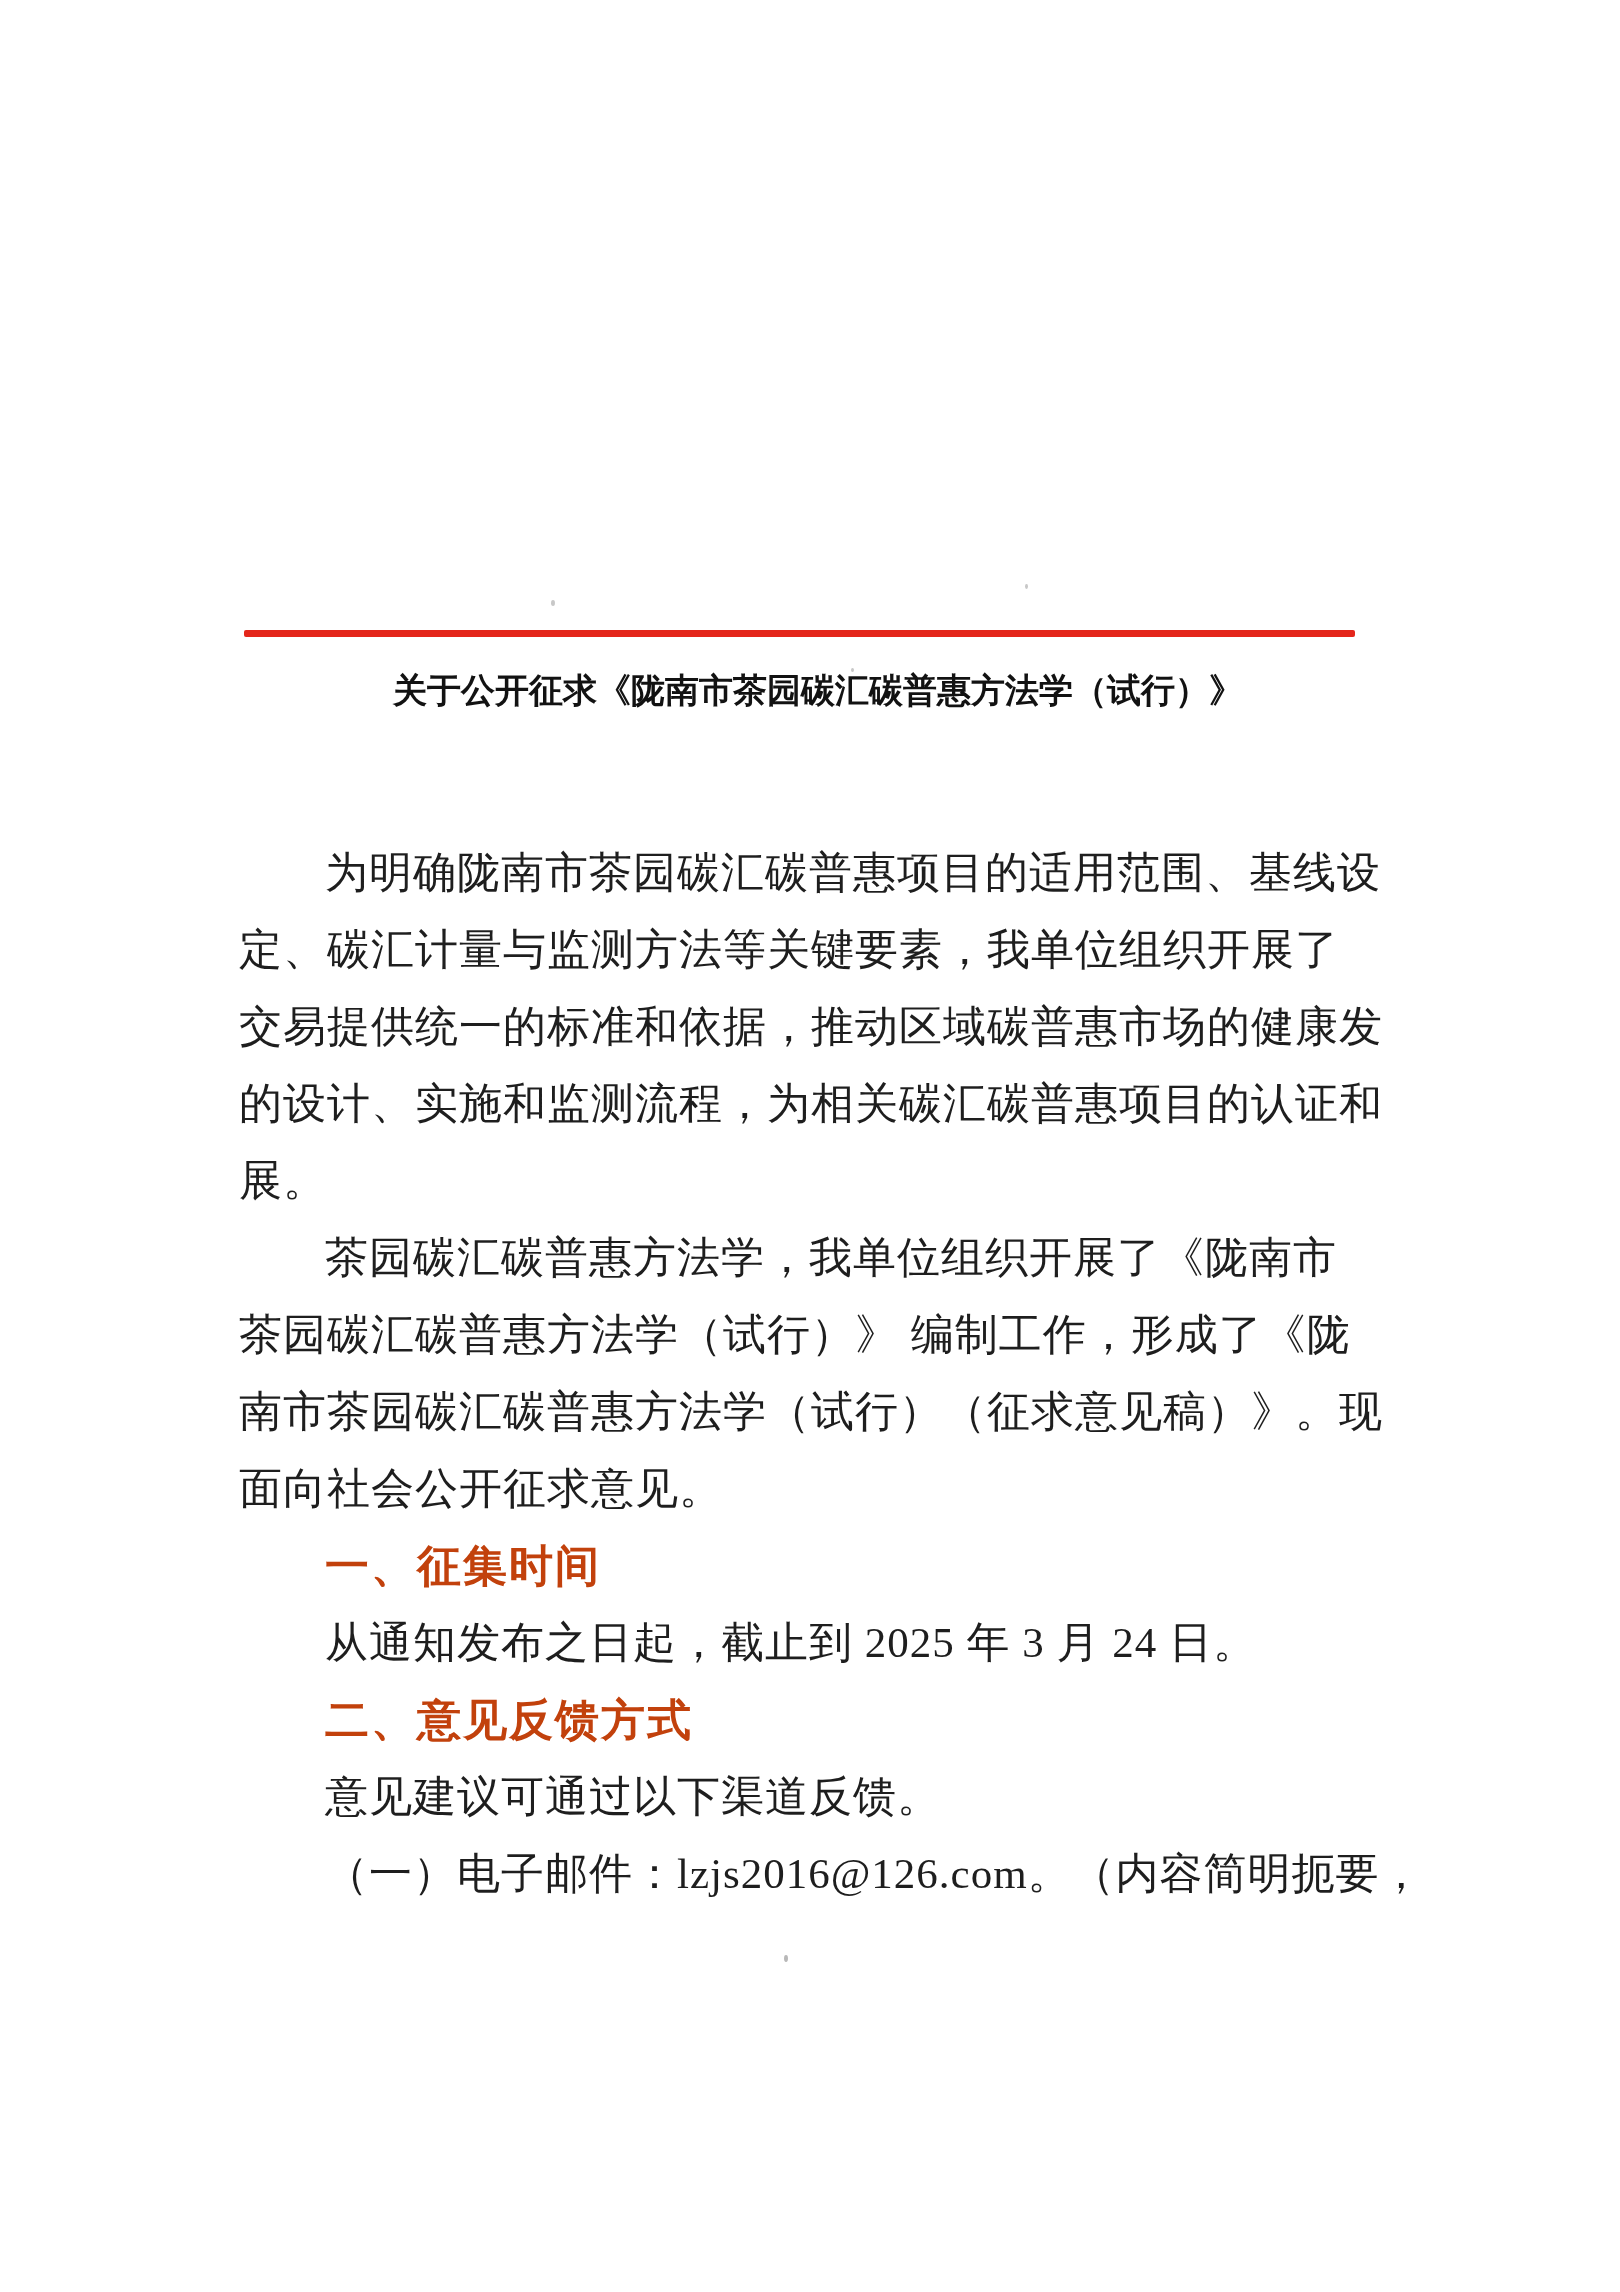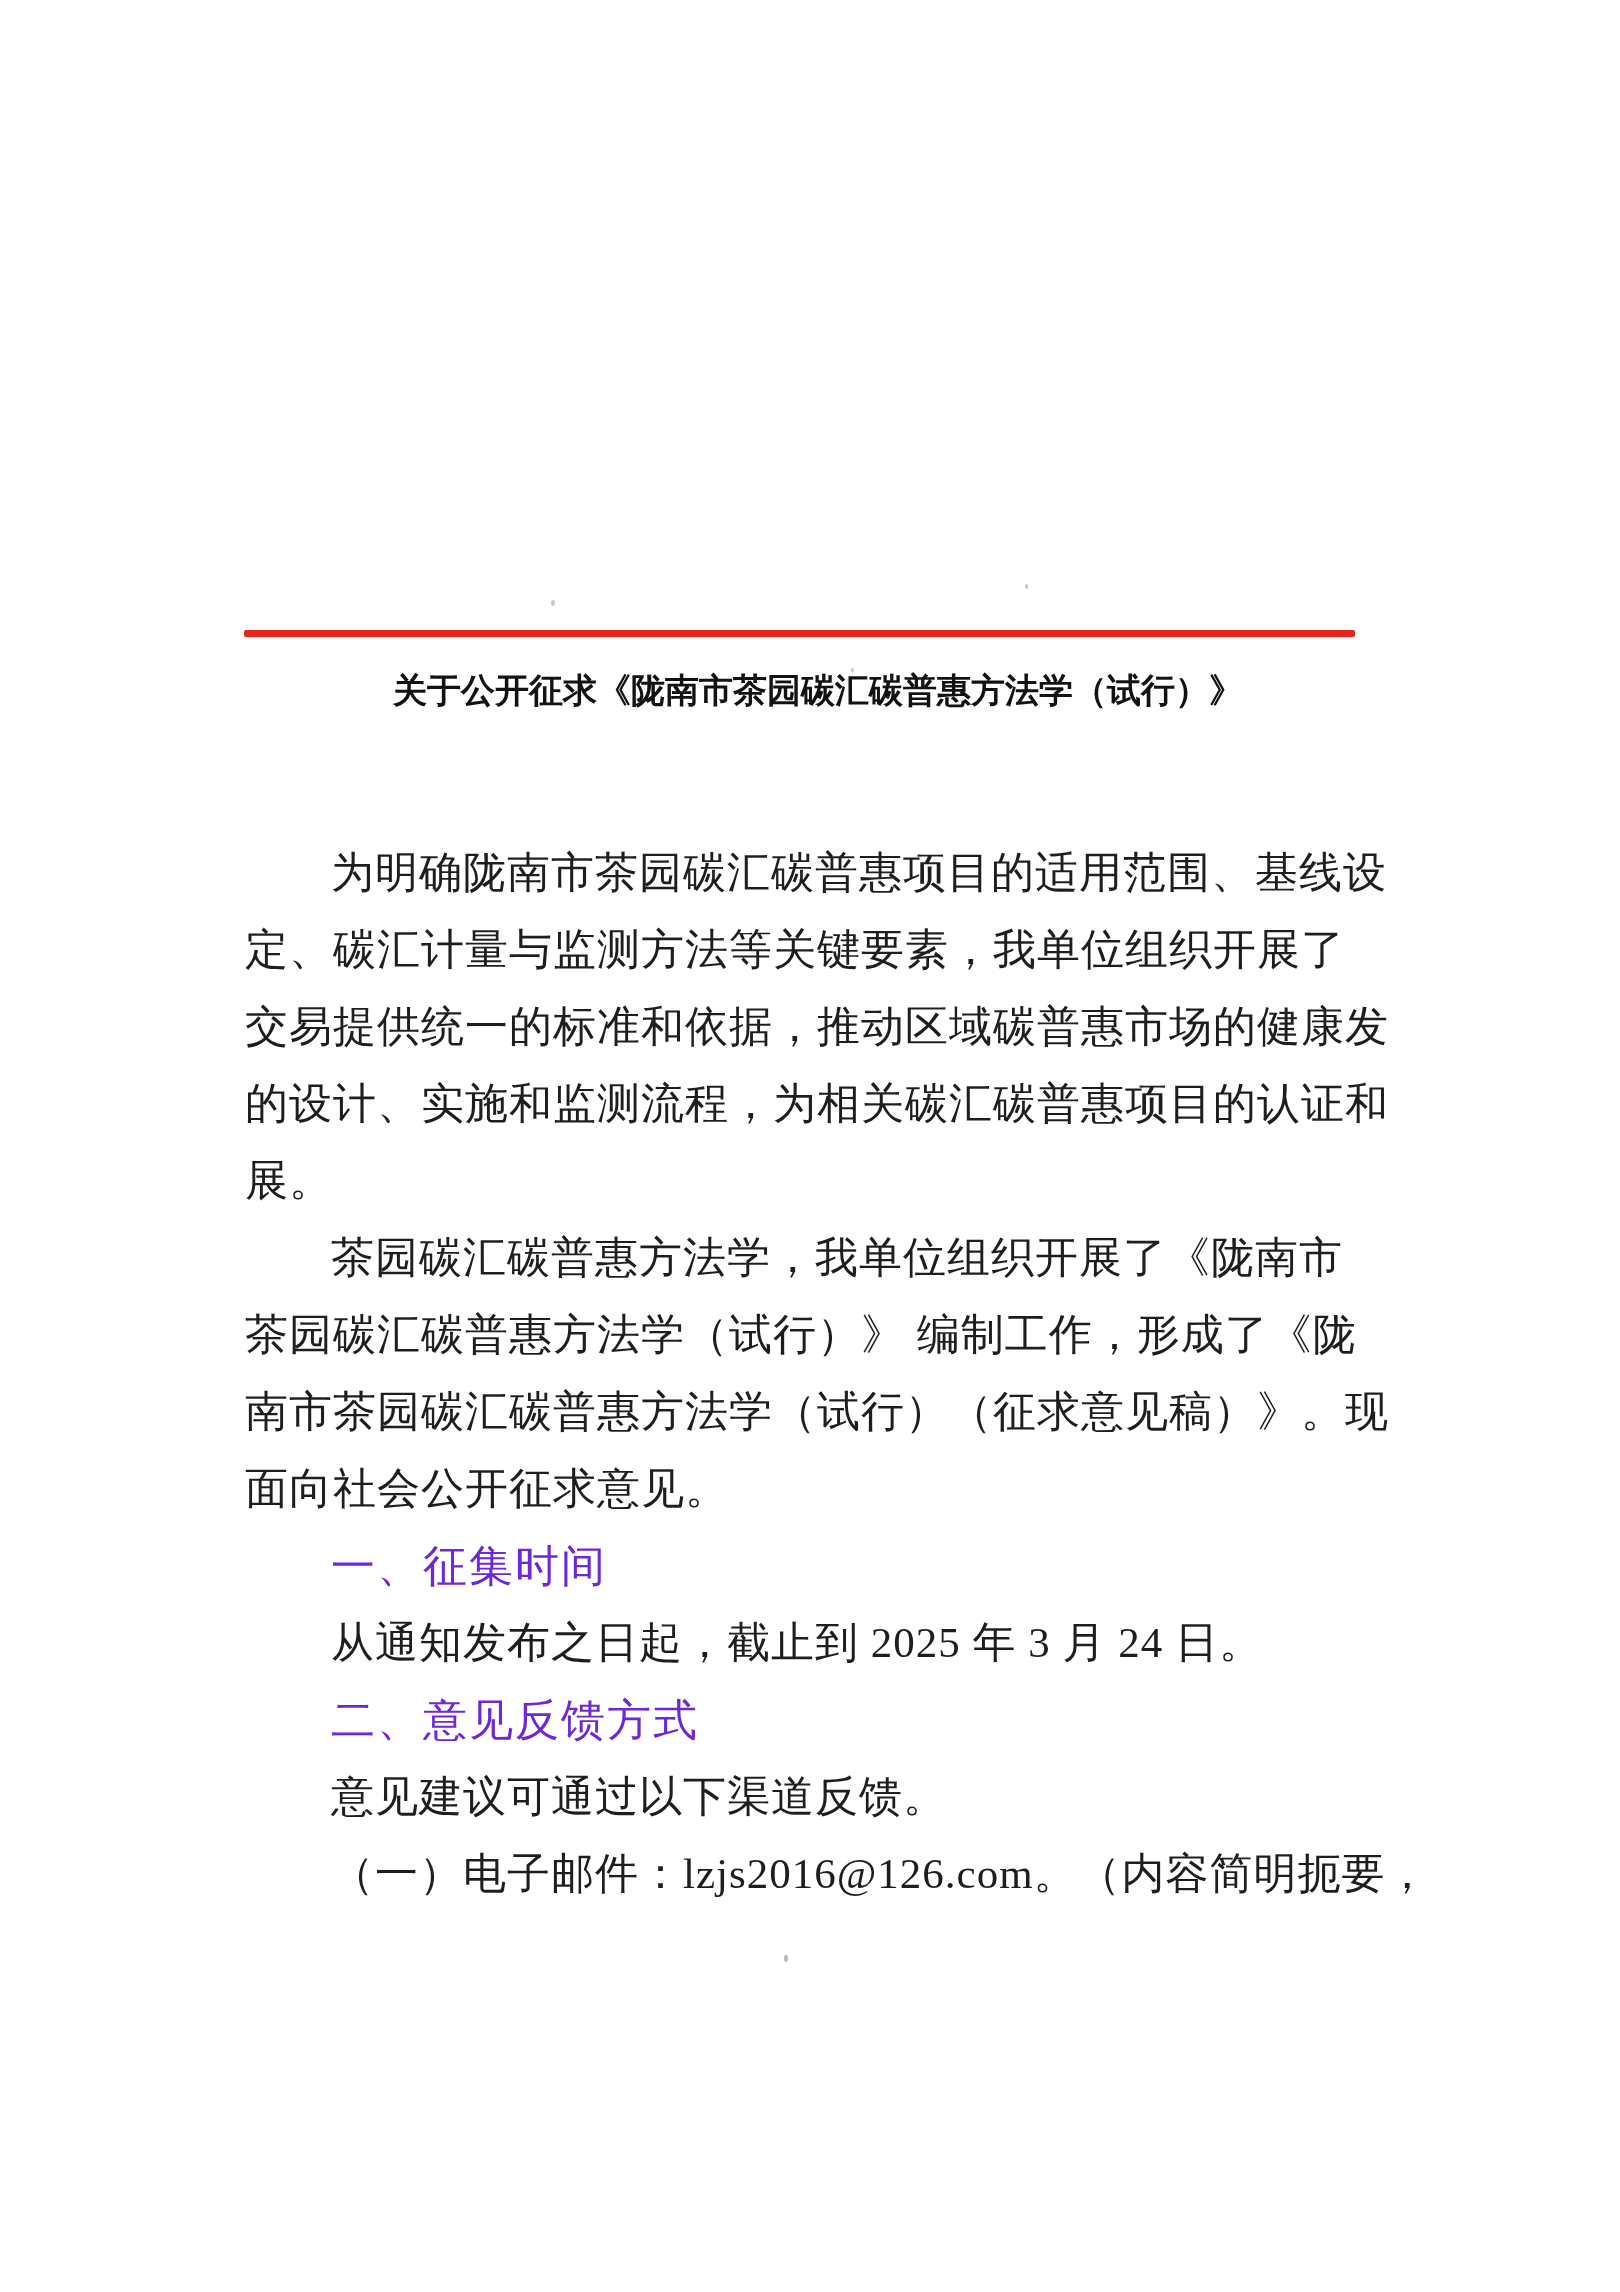--- a/index.html
+++ b/index.html
@@ -61,40 +61,40 @@
     font-weight: 700;
     letter-spacing: 0px;
     font-family: "Liberation Serif", "DejaVu Serif", serif;
     margin-left: 8px;
   }
 
   
   .body-block {
     position: absolute;
     top: 834px;
-    left: 245px;
+    left: 239px;
     width: 1122px;
     color: #1e1e1e;
     font-size: 43px;
     line-height: 77px;
     letter-spacing: 1px;
     font-family: "Liberation Serif", "DejaVu Serif", serif;
   }
   .body-block .line {
     white-space: nowrap;
   }
   .body-block .line.indent {
     padding-left: 86px;
   }
   .body-block .line.heading {
     font-family: "Liberation Sans", "DejaVu Sans", sans-serif;
-    font-weight: 400;
+    font-weight: 700;
     font-size: 44px;
     letter-spacing: 2px;
-    color: #6d28d9;
+    color: #c2410c;
   }
 
   
   .speck {
     position: absolute;
     background: #9a9a9a;
     border-radius: 50%;
     opacity: 0.55;
   }
   .speck.s1 { left: 551px; top: 600px; width: 3.9px; height: 5.9px; }

